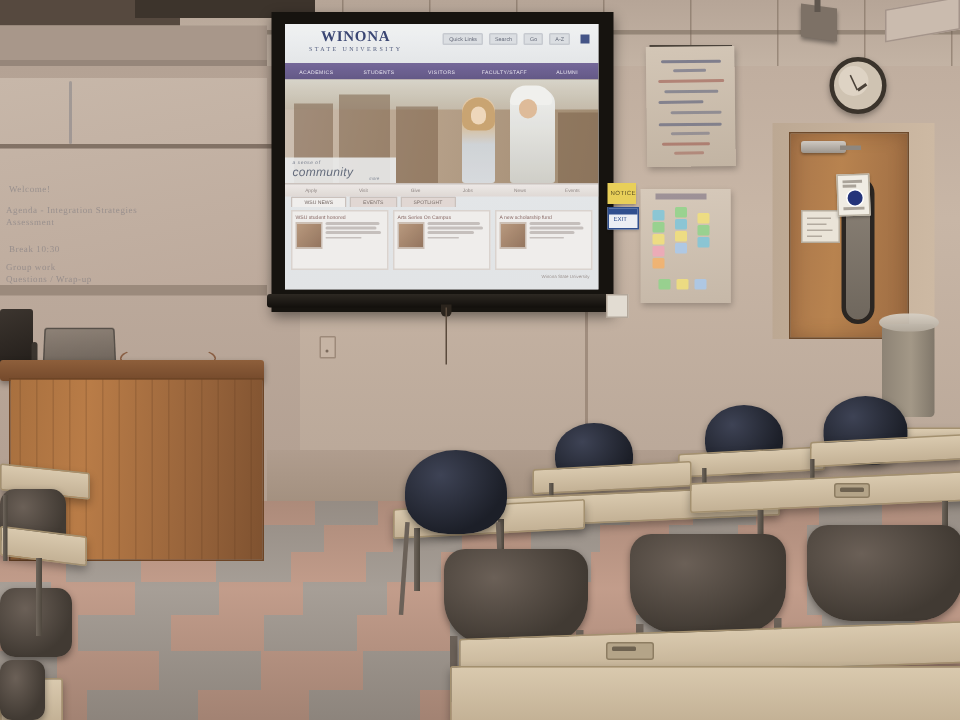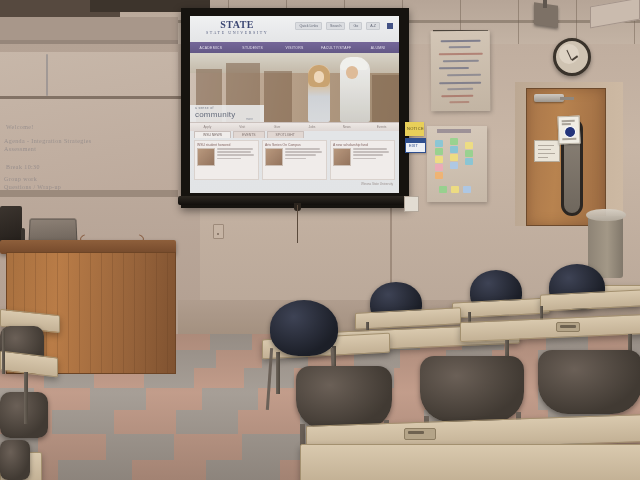--- a/index.html
+++ b/index.html
@@ -71,21 +71,21 @@
     color:#4a5478;letter-spacing:1.6px;line-height:6px;}
   #util-bar{position:absolute;right:6px;top:6px;display:flex;gap:4px;align-items:center;}
   .util-item{font-size:3.6px;color:#5b6070;background:#dcdee2;
     padding:1px 3px;border:1px solid #c6c9cf;border-radius:1px;white-space:nowrap;}
   #util-box{width:6px;height:6px;background:#3a4a80;margin-left:3px;}
   #navbar{position:absolute;left:0;top:26px;width:209px;height:11px;
     background:linear-gradient(180deg,#6e5f94,#5b4e80);display:flex;align-items:center;}
   .nav-item{flex:1;text-align:center;font-size:3.4px;color:#eae6f2;
     letter-spacing:.3px;white-space:nowrap;}
   #hero{position:absolute;left:0;top:37px;width:209px;height:69px;overflow:hidden;
-    background:linear-gradient(100deg,#cfc0b2 0%,#b59c83 45%,#9c8468 100%);}
+    background:linear-gradient(100deg,#cfc0b2 0%,#b59c83 45%,#9c8468 100%);font-style:italic;}
   .hero-build{position:absolute;background:rgba(118,90,64,.55);}
   #hero-sky{position:absolute;left:0;top:0;width:209px;height:20px;
     background:linear-gradient(#d8d3c7,#c3b8a6);}
   #hero-person-a{position:absolute;left:118px;top:12px;width:22px;height:57px;
     background:linear-gradient(180deg,#e7caa8 0%,#d8b98f 30%,#cfd2d6 55%,#d8dadd 100%);
     border-radius:9px 9px 2px 2px;}
   #hero-hair-a{position:absolute;left:118px;top:12px;width:22px;height:22px;
     background:#c9a06a;border-radius:11px 11px 6px 6px;}
   #hero-face-a{position:absolute;left:124px;top:18px;width:10px;height:12px;
     background:#f0d7b8;border-radius:5px;}
@@ -271,21 +271,21 @@
   <div id="wb-rail" class="abs"></div>
   <div id="wb-tray" class="abs"></div>
 
   <div id="screen-frame" class="abs">
     <div id="screen-surface" class="abs">
 
       <div id="page">
 
         <div id="page-header">
           <div id="logo">
-            <div id="logo-main">STATE</div>
+            <div id="logo-main">WINONA</div>
             <div id="logo-sub">STATE UNIVERSITY</div>
           </div>
           <div id="util-bar">
             <span class="util-item">Quick Links</span>
             <span class="util-item">Search</span>
             <span class="util-item">Go</span>
             <span class="util-item">A-Z</span>
             <span id="util-box"></span>
           </div>
         </div>

